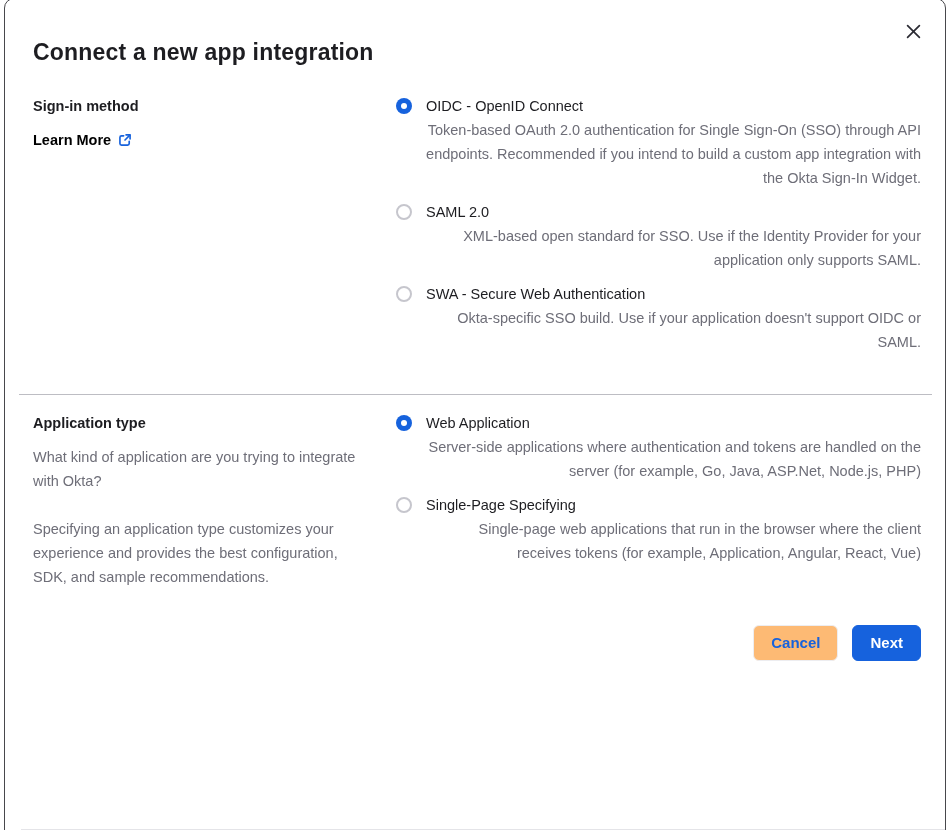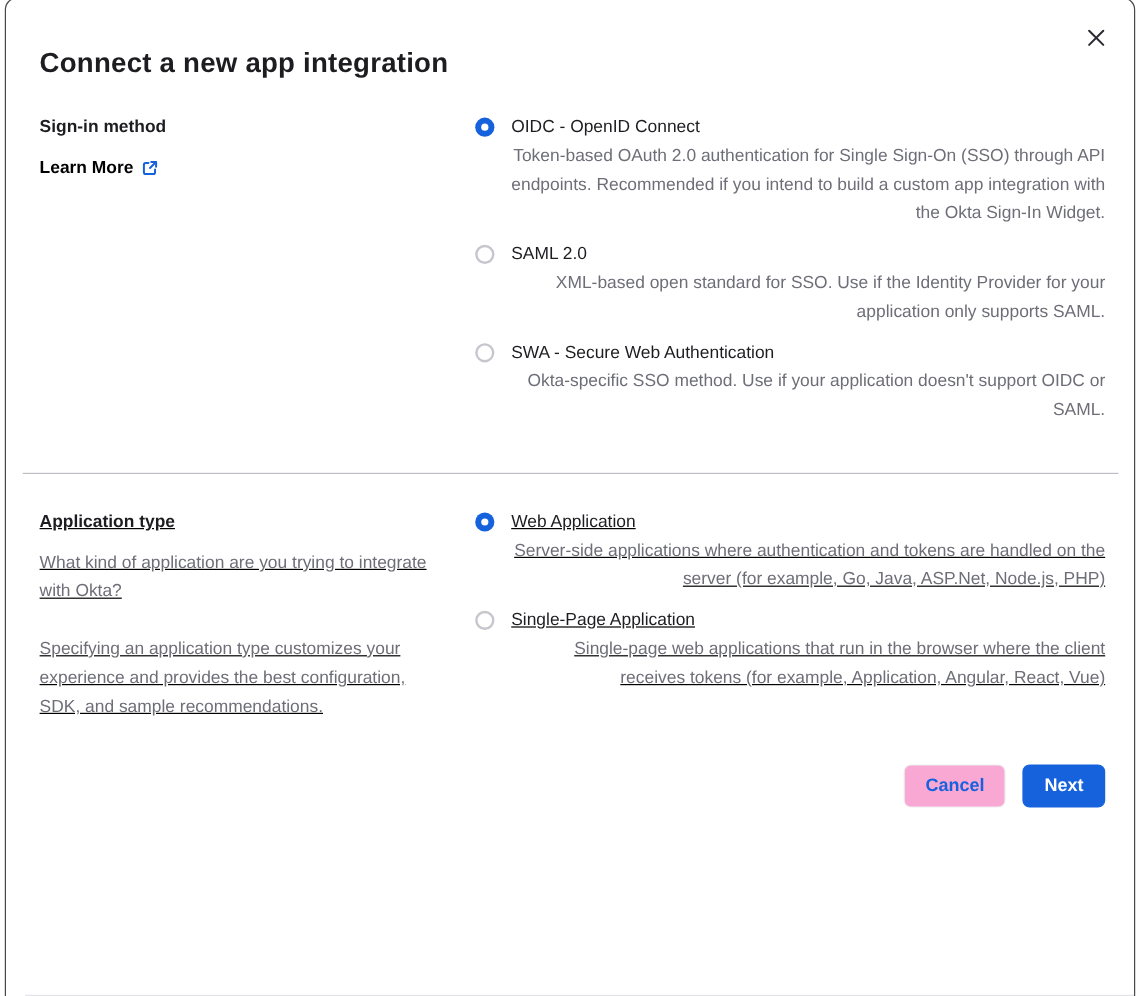--- a/index.html
+++ b/index.html
@@ -13,21 +13,21 @@
   .close-btn {
     position:absolute; top:20px; right:20px; width:24px; height:24px;
     background:none; border:none; cursor:pointer; display:flex;
     align-items:center; justify-content:center;
   }
   h1.dialog-title { font-size:23px; font-weight:700; color:#1d1d21; letter-spacing:.2px; }
   .section-grid {
     display:grid; grid-template-columns:335px 1fr; column-gap:28px;
   }
   .grid-signin { margin-top:28px; }
-  .grid-apptype { margin-top:28px;text-decoration:underline; }
+  .grid-apptype { margin-top:16px; }
   .col-heading { font-size:14.5px; font-weight:700; color:#1d1d21; line-height:24px; }
   .learn-more {
     margin-top:10px; display:inline-flex; align-items:center; gap:7px;
     color:#000000; font-size:14.5px; font-weight:700; text-decoration:none;
     line-height:24px; cursor:pointer;
   }
   .left-para { font-size:14.5px; color:#6e6e78; line-height:24px; }
   .left-para.first { margin-top:10px; }
   .left-para.second { margin-top:24px; }
   .option { display:flex; gap:14px; margin-bottom:10px; cursor:pointer; }
@@ -46,21 +46,21 @@
   .section-divider {
     border:none; border-top:1px solid #bdbdc3;
     margin:40px 0 0 -14px; width:913px;
   }
   .footer {
     display:flex; justify-content:flex-end; align-items:center;
     gap:14px; margin-top:36px; padding-right:0;
   }
   .btn { font-family:"Liberation Sans", sans-serif; font-size:15px; font-weight:700;
          border-radius:6px; padding:8px 17px; cursor:pointer; line-height:18px; }
-  .btn-cancel { background:#f9a8d4; border:1px solid #ededf0; color:#1662dd; }
+  .btn-cancel { background:#fdba74; border:1px solid #ededf0; color:#1662dd; }
   .btn-next   { background:#1662dd; border:1px solid #1662dd; color:#fff; }
   .bottom-line { position:absolute; left:16px; right:0; top:830px;
                  border-top:1px solid #e4e4e8; }
 </style>
 </head>
 <body>
 
 <div class="modal">
   <button class="close-btn" aria-label="Close">
     <svg width="15" height="15" viewBox="0 0 14 14">
@@ -97,21 +97,21 @@
     <div>
       <div class="option-label">SAML 2.0</div>
       <div class="option-desc">XML-based open standard for SSO. Use if the Identity Provider for your application only supports SAML.</div>
     </div>
   </div>
 
   <div class="option">
     <span class="radio"></span>
     <div>
       <div class="option-label">SWA - Secure Web Authentication</div>
-      <div class="option-desc">Okta-specific SSO method. Use if your application doesn't support OIDC or SAML.</div>
+      <div class="option-desc">Okta-specific SSO build. Use if your application doesn't support OIDC or SAML.</div>
     </div>
   </div>
 
 </div>
     </div>
 
     <hr class="section-divider">
 
     <div class="section-grid grid-apptype">
       <div>
@@ -124,21 +124,21 @@
     <span class="radio selected"></span>
     <div>
       <div class="option-label">Web Application</div>
       <div class="option-desc">Server-side applications where authentication and tokens are handled on the server (for example, Go, Java, ASP.Net, Node.js, PHP)</div>
     </div>
   </div>
 
   <div class="option">
     <span class="radio"></span>
     <div>
-      <div class="option-label">Single-Page Application</div>
+      <div class="option-label">Single-Page Specifying</div>
       <div class="option-desc">Single-page web applications that run in the browser where the client receives tokens (for example, Application, Angular, React, Vue)</div>
     </div>
   </div>
 
 </div>
     </div>
 
     <div class="footer">
       <button class="btn btn-cancel">Cancel</button>
       <button class="btn btn-next">Next</button>

